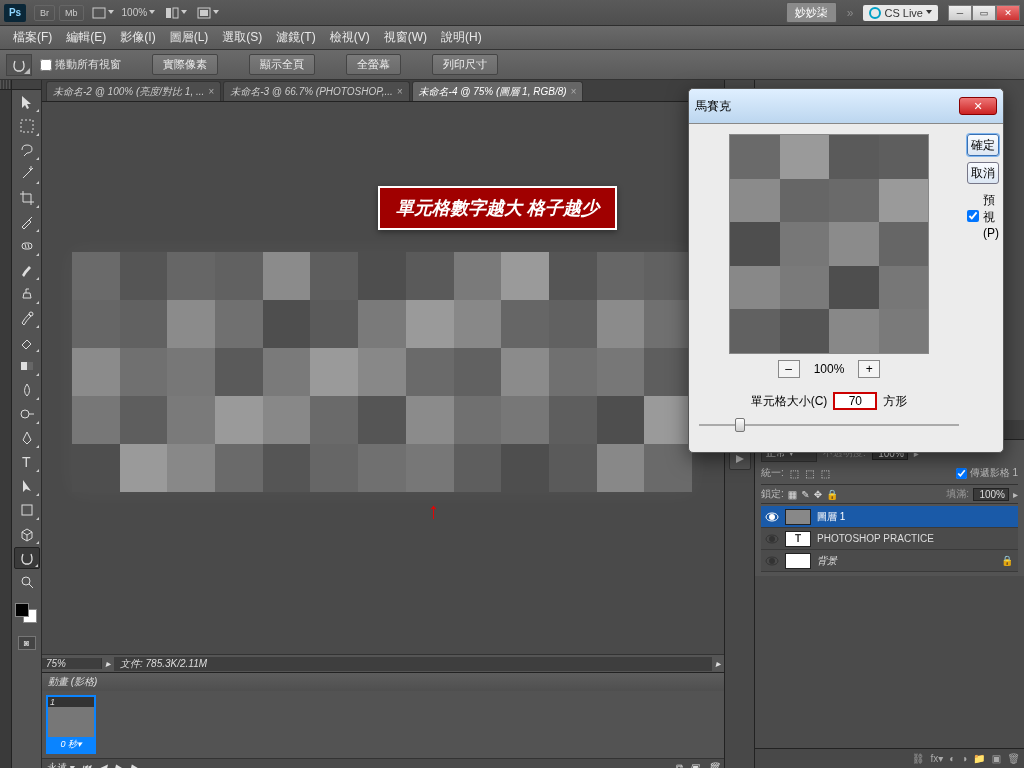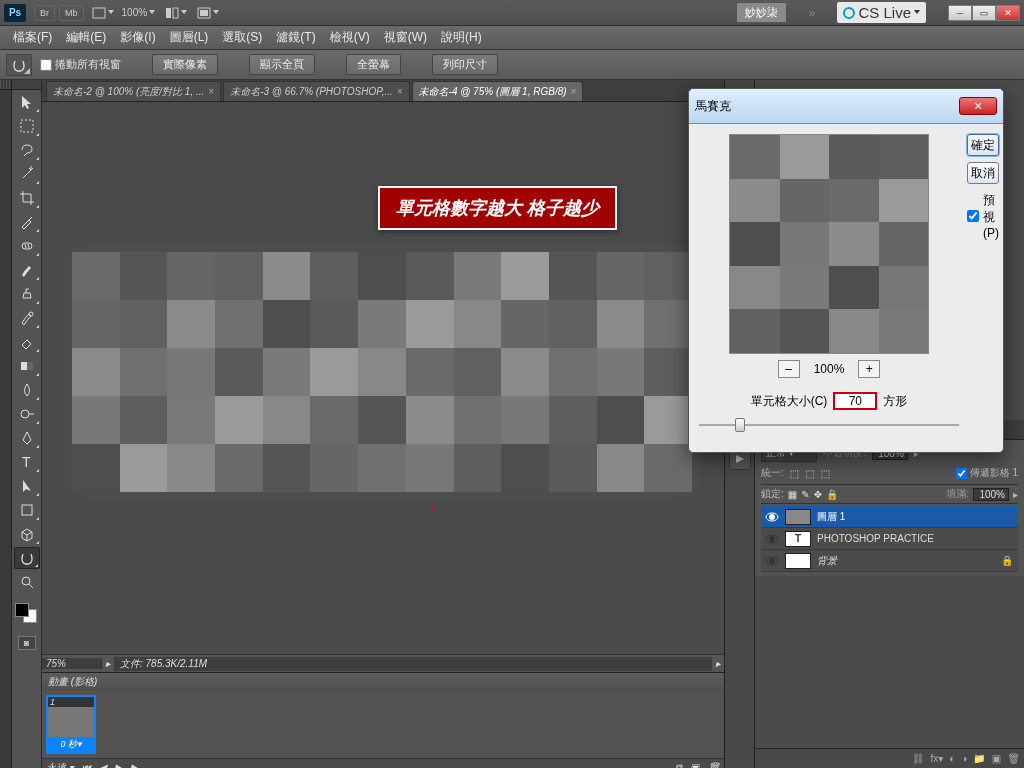--- a/index.html
+++ b/index.html
@@ -4,24 +4,24 @@
 <style>
 * { margin: 0; padding: 0; box-sizing: border-box; font-family: "Microsoft JhengHei", Arial, sans-serif; }
 body { width: 1024px; height: 768px; overflow: hidden; background: #535353; position: relative; }
 
 
 .titlebar { height: 26px; background: linear-gradient(#5a5a5a,#4e4e4e); display: flex; align-items: center; padding: 0 4px; border-bottom: 1px solid #2e2e2e; }
 .ps-logo { width: 22px; height: 18px; background: #0a2738; color:#8fd6ff; font-size:10px; font-weight:bold; display:flex; align-items:center; justify-content:center; border-radius:2px; margin-right:6px;}
 .tb-pill { height:16px; padding:0 5px; margin:8px 2px; font-size:9px; color:#ccc; border:1px solid #666; border-radius:2px; display:flex; align-items:center; }
 .tb-dd { display:flex; align-items:center; color:#ccc; font-size:10px; margin:0 4px; }
 .tb-dd svg { margin-left:2px; }
-.titlebar-right { margin-left:auto; display:flex; align-items:center; gap:16px; }
+.titlebar-right { margin-left:auto; display:flex; align-items:center; gap:4px; }
 .essentials-btn { background:#8a8a8a; color:#fff; padding:2px 8px; font-size:11px; border:1px solid #555; border-radius:2px; }
 .dbl-chev { color:#888; font-size:12px; margin:0 6px; }
-.cslive { color:#333; font-size:15px; display:flex; align-items:center; gap:3px; background:#e8e8e8; padding:2px 6px; border-radius:2px; }
+.cslive { color:#333; font-size:11px; display:flex; align-items:center; gap:3px; background:#e8e8e8; padding:2px 6px; border-radius:2px; }
 .cslive-ring { width:12px; height:12px; border:2px solid #00a0c6; border-radius:50%; }
 .win-btns { display:flex; margin-left:6px; }
 .win-btn { width:24px; height:16px; border:1px solid #777; background:linear-gradient(#eee,#ccc); font-size:9px; display:flex; align-items:center; justify-content:center; color:#333;}
 .win-close { background:linear-gradient(#e77,#c33); color:#fff; }
 
 
 .menubar { height: 24px; background: linear-gradient(#6a6a6a,#5a5a5a); display:flex; align-items:center; padding:0 6px; border-bottom:1px solid #333; }
 .menubar span { color:#e8e8e8; font-size:12px; padding:0 7px; cursor:default; }
 
 

